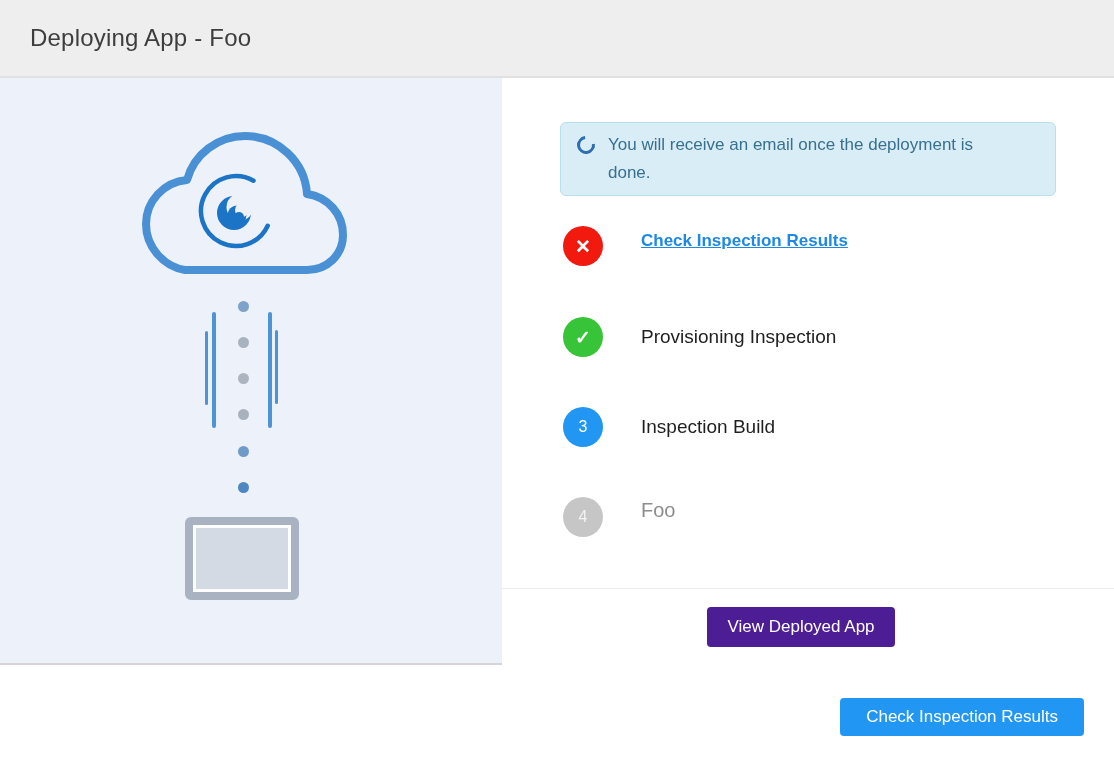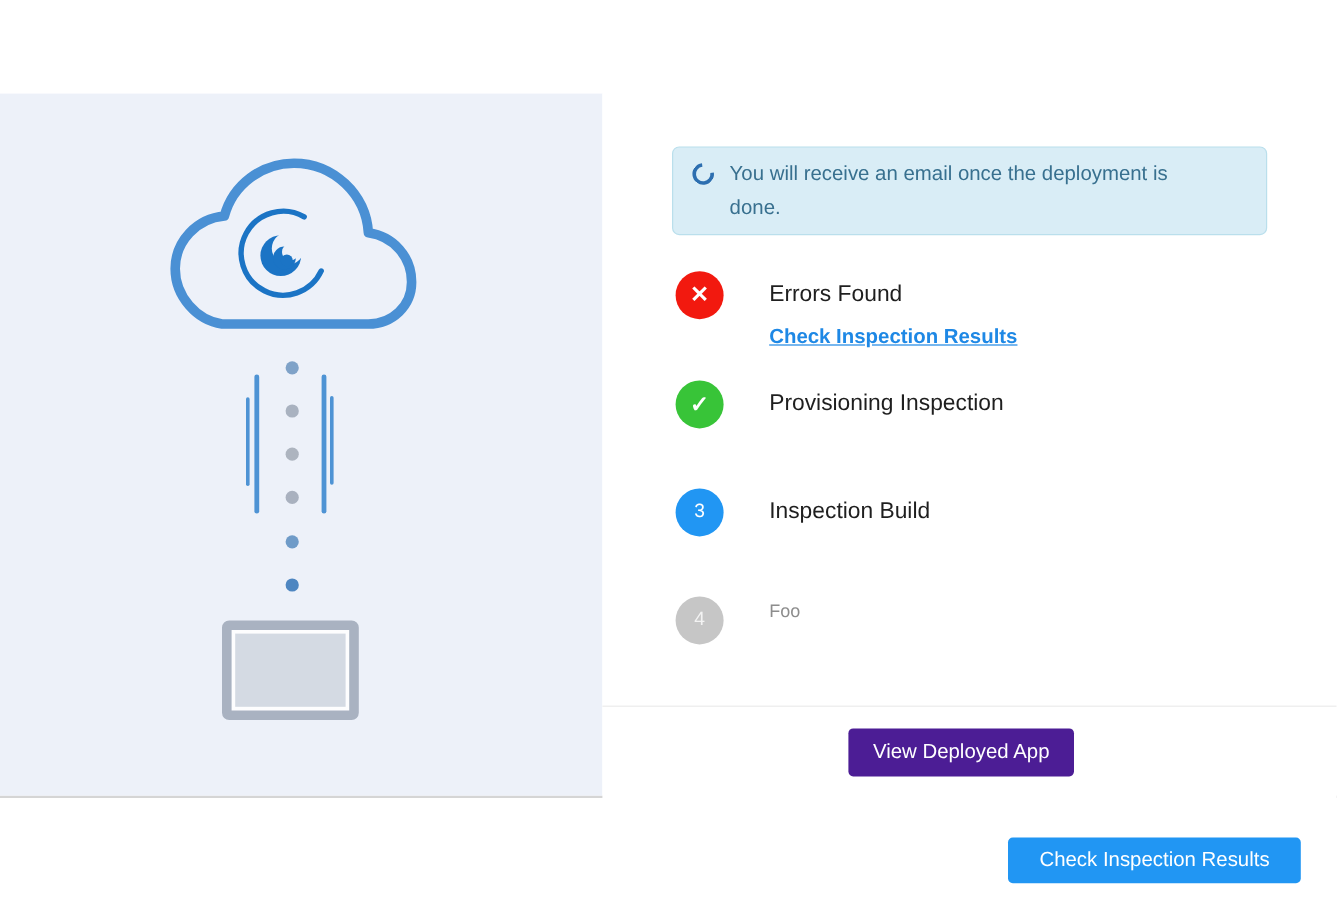--- a/index.html
+++ b/index.html
@@ -51,39 +51,42 @@
   .sr-1 { top:148px; } .sr-2 { top:239px; } .sr-3 { top:329px; } .sr-4 { top:419px; }
   .badge { width:40px; height:40px; border-radius:50%; flex-shrink:0;
            display:flex; align-items:center; justify-content:center; color:#fff; }
   .badge--error   { background:#f2190f; font-size:19px; font-weight:700; }
   .badge--done    { background:#38c438; font-size:19px; font-weight:700; }
   .badge--active  { background:#2196f3; font-size:16px; }
   .badge--pending { background:#c6c6c6; font-size:16px; color:#f3f3f3; }
   .step-title { font-size:19px; line-height:40px; color:#1f1f1f; white-space:nowrap; }
   .step-link  { display:inline-block; margin-top:3px; font-size:17px; line-height:24px; font-weight:700;
                 color:#1e88e5; text-decoration:underline; cursor:pointer; white-space:nowrap; }
-  .step-sub   { margin-top:2px; font-size:15px; line-height:22px; color:#8d8d8d; }
+  .step-sub   { margin-top:2px; font-size:20px; line-height:22px; color:#8d8d8d; }
 
   .rp-divider { position:absolute; left:0; top:510px; width:612px; height:1px; background:#ececec; }
 
   .view-btn { position:absolute; left:205px; top:529px; width:188px; height:40px;
               background:#4c1d95; border:none; border-radius:4px;
               color:#fff; font-size:17px; font-family:Liberation Sans, sans-serif; cursor:pointer; }
 
   
   .footer { position:absolute; top:667px; left:0; width:1114px; height:101px; background:#fff; }
   .primary-btn { position:absolute; right:30px; top:31px; height:38px; padding:0 26px;
                  background:#2196f3; border:none; border-radius:4px;
                  color:#fff; font-size:17px; font-family:inherit; cursor:pointer; }
 </style>
 </head>
 <body>
 
 <div class="window">
 
+  <div class="header">
+    <div class="header-title">Deploying App - Foo</div>
+  </div>
 
   <div class="content">
 
     <div class="left-panel">
       <div class="cloud-wrap">
         <svg width="232" height="168" viewBox="0 0 232 168">
           <path d="M 57 147 C 36 144 18 124 18 101 C 18 78 36 59 59 57
                    C 66 31 90 13 117 13 C 150 13 177 39 179 71
                    C 200 74 215 91 215 112 C 215 132 199 147 179 147 L 57 147 Z" fill="none" stroke="#4a90d4" stroke-width="8" stroke-linejoin="round"></path>
           <path d="M 125.5 57.7 A 35 35 0 1 0 139.7 102.8" fill="none" stroke="#1b74c5" stroke-width="4.5" stroke-linecap="round"></path>
@@ -117,21 +120,20 @@
       <div class="banner">
         <div class="spinner"></div>
         <div class="banner-text">You will receive an email once the deployment is done.</div>
       </div>
 
       <div class="step-row sr-1">
         <div class="badge badge--error">
           <span>✕</span>
         </div>
         <div>
-          <div class="step-title">Errors Found</div>
           <span class="step-link">Check Inspection Results</span>
         </div>
       </div>
 
       <div class="step-row sr-2">
         <div class="badge badge--done">
           <span>✓</span>
         </div>
         <div class="step-title">Provisioning Inspection</div>
       </div>

